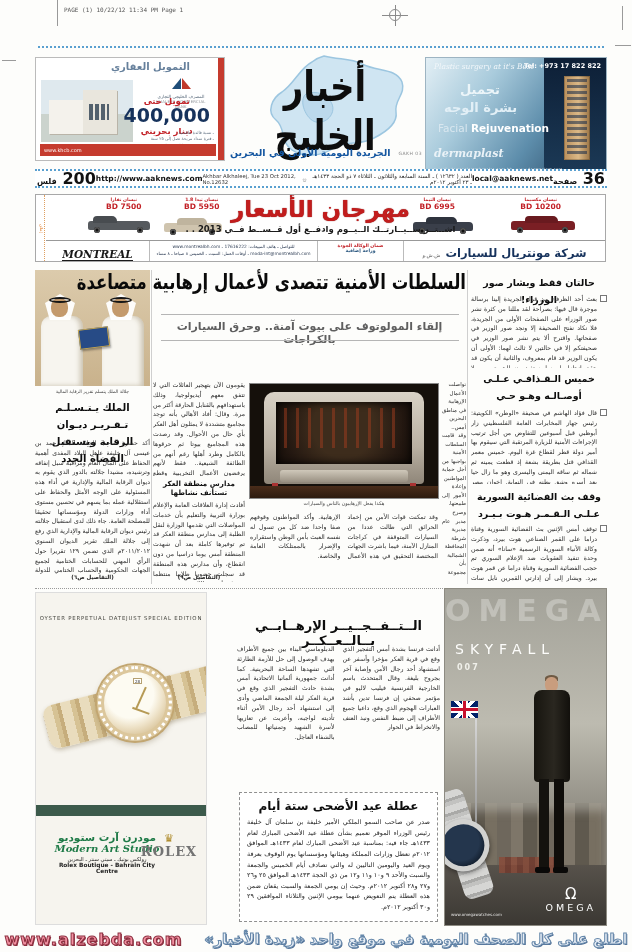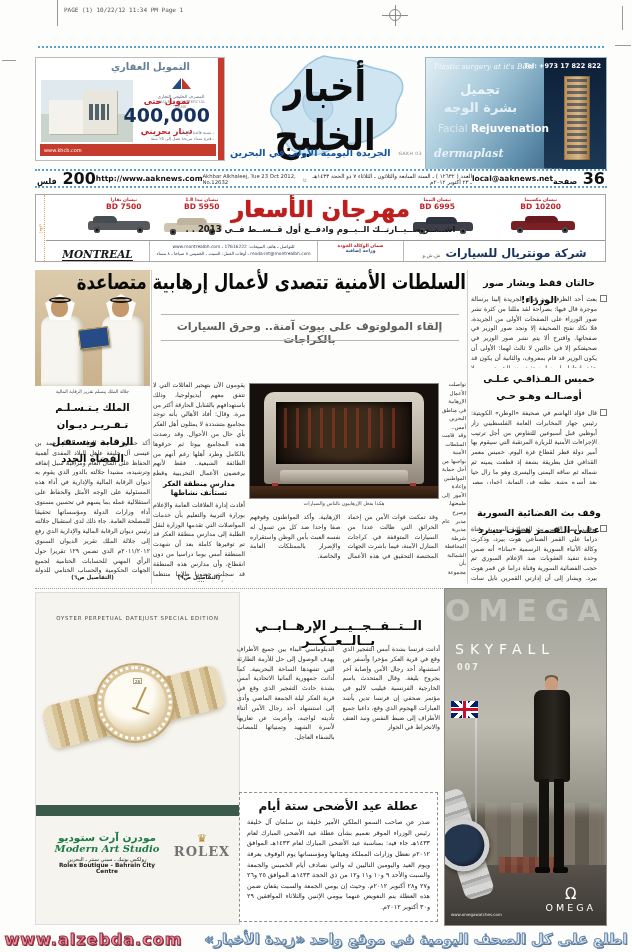--- a/index.html
+++ b/index.html
@@ -141,21 +141,21 @@
 
   
   .sb-head{position:absolute;left:436px;width:136px;text-align:center;font-weight:900;color:#0d0d0d;direction:rtl;font-size:9.5px;line-height:1.8;}
   .sb-body{position:absolute;left:436px;width:136px;}
   .sb-box{float:right;width:7px;height:7px;border:1px solid #777;margin:1px 0 2px 3px;background:#fff;}
 
   
   .hr-mid{left:35px;top:588px;width:572px;border-top:1px dotted #9a9a9a;}
 
   
-  .rolex{left:35px;top:592px;width:205px;height:333px;background:#f6f4ee;border:1px solid #ddd;overflow:hidden;}
+  .rolex{left:35px;top:592px;width:172px;height:333px;background:#f6f4ee;border:1px solid #ddd;overflow:hidden;}
   .rx-header{position:absolute;top:22px;left:0;width:100%;text-align:center;font-size:5.4px;letter-spacing:.8px;color:#4a4a44;}
   .rx-bracelet{position:absolute;left:8px;top:92px;width:180px;height:44px;transform:rotate(-14deg);background:repeating-linear-gradient(90deg,#e9dcbd 0 10px,#d6c294 10px 15px,#c6ad7c 15px 19px);border-radius:10px;box-shadow:0 2px 4px rgba(100,80,40,.3);}
   .rx-face{position:absolute;left:61px;top:72px;width:76px;height:76px;border-radius:50%;border:7px solid #dcc79c;background:radial-gradient(circle at 42% 36%,#fdfbf2 0 44%,#efe4cb 60%,#dcc8a0 78%);box-shadow:0 0 0 2px #c2a671,0 3px 6px rgba(90,70,30,.35);}
   .rx-gems{position:absolute;inset:-6px;border-radius:50%;border:3px dotted #ffffff;}
   .rx-hand1{position:absolute;left:36px;top:14px;width:2px;height:24px;background:#b69a55;transform:rotate(24deg);}
   .rx-hand2{position:absolute;left:36px;top:30px;width:1.5px;height:18px;background:#b69a55;transform:rotate(-70deg);}
   .rx-date{position:absolute;left:29px;top:6px;width:9px;height:6px;background:#fff;border:.5px solid #b5a071;font-size:4px;text-align:center;color:#333;}
   .rx-band{position:absolute;left:0;top:212px;width:100%;height:11px;background:#3c5a4b;}
   .rx-studio{position:absolute;left:12px;top:238px;width:118px;text-align:center;}
   .rx-studio .a{font-size:10.5px;font-weight:900;color:#1e7a47;direction:rtl;}
@@ -423,21 +423,21 @@
 
     <div class="sb-head" style="top:102px;">
       <div>خميس الـقـذافـي عـلـى</div>
       <div>أوصـالـه وهـو حـي</div>
     </div>
     <div class="sb-body" style="top:140px;height:76px;">
       <span class="sb-box"></span>
       <div class="colTxt" style="height:76px;">قال فؤاد الهاشم في صحيفة «الوطن» الكويتية: رئيس جهاز المخابرات العامة الفلسطيني زار أبوظبي قبل أسبوعين للتفاوض من أجل ترتيب الإجراءات الأمنية للزيارة المرتقبة التي سيقوم بها أمير دولة قطر لقطاع غزة اليوم. خميس معمر القذافي قتل بطريقة بشعة إذ قطعت يمينه ثم شماله ثم ساقه اليمنى واليسرى وهو ما زال حيا بعد أسره وشق بطنه في النهاية. إخوان مصر يريدون من إخوان الكويت أن يتولوا السلطة حتى تصير لهم سابقة البند الخليجي واستثمارها في جيب الجماعة.</div>
     </div>
 
-    <div class="sb-head" style="top:236px;text-align:center;">
+    <div class="sb-head" style="top:220px;text-align:center;">
       <div>وقف بث الفضائية السورية</div>
       <div>عـلـى الـقـمـر هـوت بـيـرد</div>
     </div>
     <div class="sb-body" style="top:256px;height:58px;">
       <span class="sb-box"></span>
       <div class="colTxt" style="height:58px;">توقف أمس الإثنين بث الفضائية السورية وقناة دراما على القمر الصناعي هوت بيرد، وذكرت وكالة الأنباء السورية الرسمية «سانا» أنه ضمن وحدة تنفيذ العقوبات ضد الإعلام السوري تم حجب الفضائية السورية وقناة دراما عن قمر هوت بيرد. ويشار إلى أن إدارتي القمرين نايل سات وعرب سات قد حجبتا القنوات الفضائية السورية في وقت سابق تنفيذا لقرارات الجامعة العربية.</div>
     </div>
   </div>
 
   <div class="abs hr-mid"></div>

